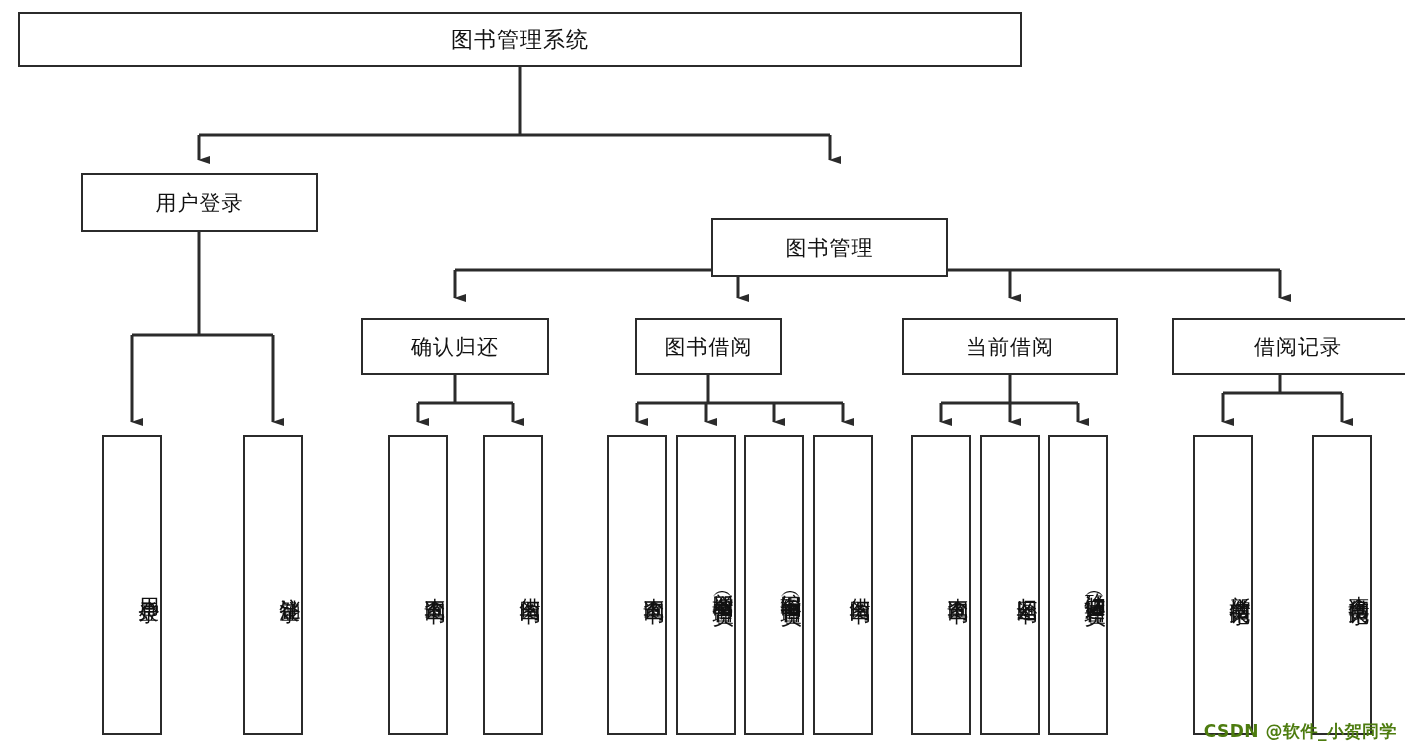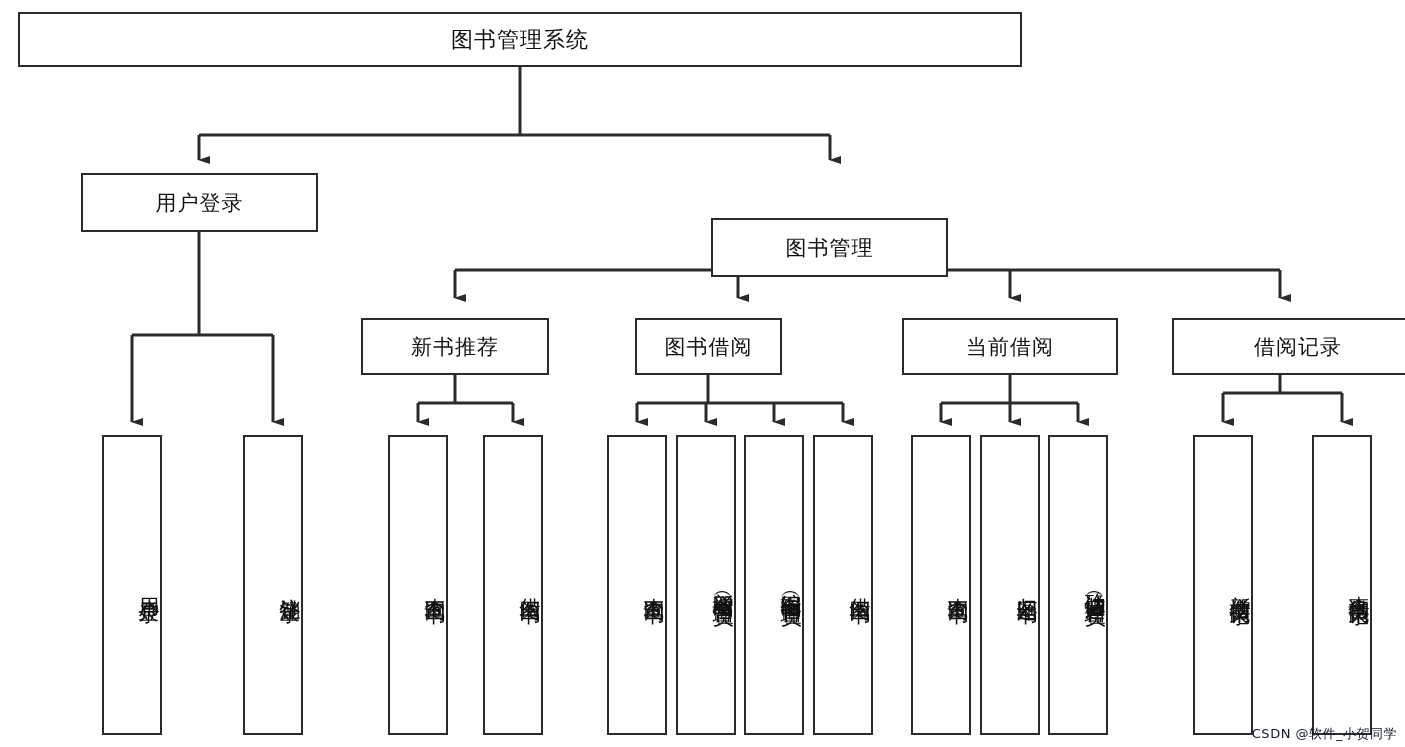--- a/index.html
+++ b/index.html
@@ -6,22 +6,22 @@
   body{font-family:"DejaVu Sans","Liberation Sans",sans-serif;}
   #canvas{position:relative;width:1405px;height:747px;background:#ffffff;overflow:hidden;}
   #wires{position:absolute;left:0;top:0;width:1405px;height:747px;}
   .node{position:absolute;box-sizing:border-box;background:#ffffff;
         border:2px solid #2b2b2b;display:flex;align-items:center;justify-content:center;
         color:#111111;}
   .node.h{font-size:21px;letter-spacing:1px;}
   .node.v{writing-mode:vertical-rl;text-orientation:upright;font-size:21px;
           letter-spacing:2px;line-height:1.05;padding:10px 0;align-items:flex-start;}
   .node.root{font-size:22px;}
-  .wm{position:absolute;right:8px;bottom:4px;font-size:13px;color:#0f172a;
-      letter-spacing:0.5px;white-space:nowrap;}
+  .wm{position:absolute;right:8px;bottom:4px;font-size:17px;color:#4d7c0f;
+      letter-spacing:0.5px;white-space:nowrap;font-weight:bold;}
 </style>
 </head>
 <body>
 
 <div id="canvas">
 
   <svg id="wires" viewBox="0 0 1405 747" xmlns="http://www.w3.org/2000/svg">
     <defs>
       <marker id="arw" markerWidth="10" markerHeight="12" refX="4" refY="11" orient="auto" markerUnits="userSpaceOnUse">
         <path d="M0,0 L8,0 L4,12 Z" fill="#2b2b2b"></path>
@@ -76,21 +76,21 @@
   </div>
 
   <div class="node h" style="left:81px;top:173px;width:237px;height:59px;">
     <span>用户登录</span>
   </div>
   <div class="node h" style="left:711px;top:173px;width:237px;height:59px;margin-top:45px;">
     <span>图书管理</span>
   </div>
 
   <div class="node h" style="left:361px;top:318px;width:188px;height:57px;">
-    <span>新书推荐</span>
+    <span>确认归还</span>
   </div>
   <div class="node h" style="left:635px;top:318px;width:147px;height:57px;">
     <span>图书借阅</span>
   </div>
   <div class="node h" style="left:902px;top:318px;width:216px;height:57px;">
     <span>当前借阅</span>
   </div>
   <div class="node h" style="left:1172px;top:318px;width:252px;height:57px;">
     <span>借阅记录</span>
   </div>

